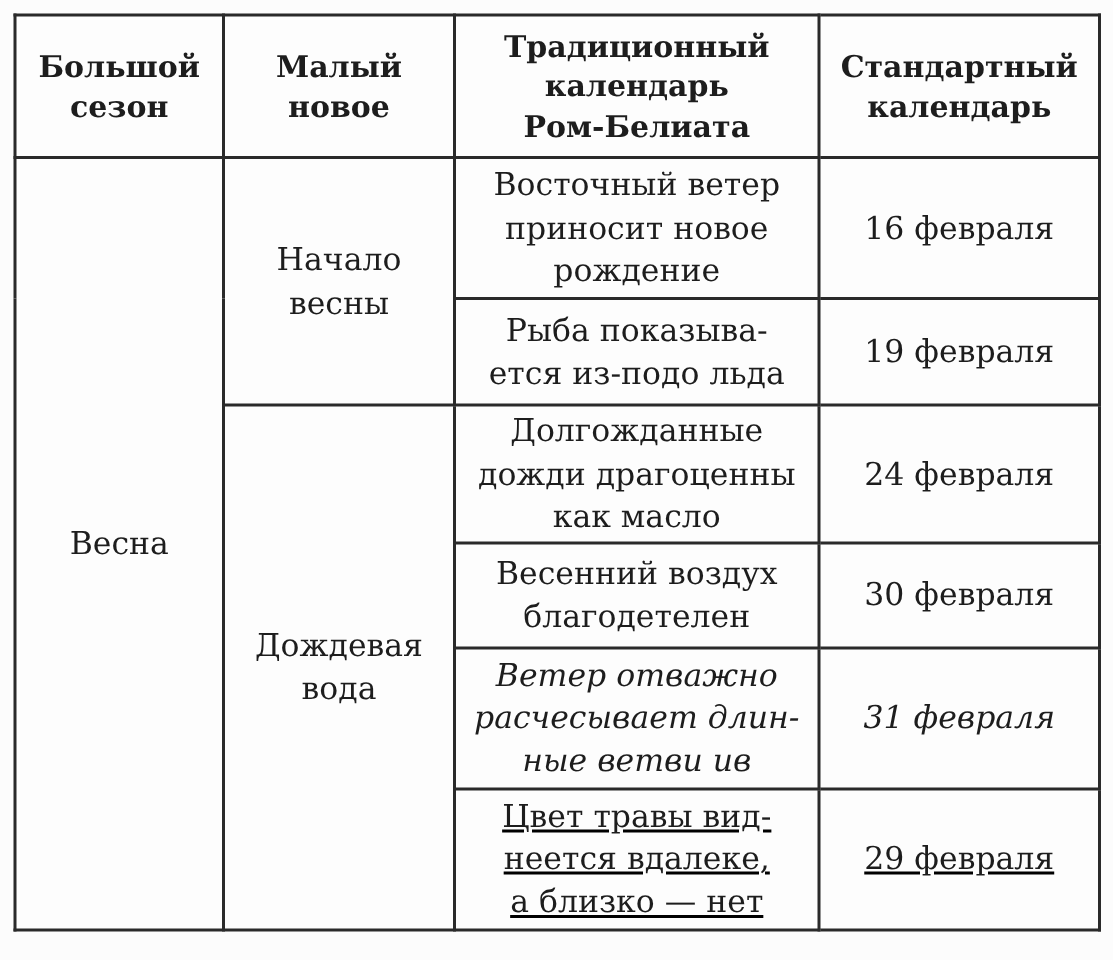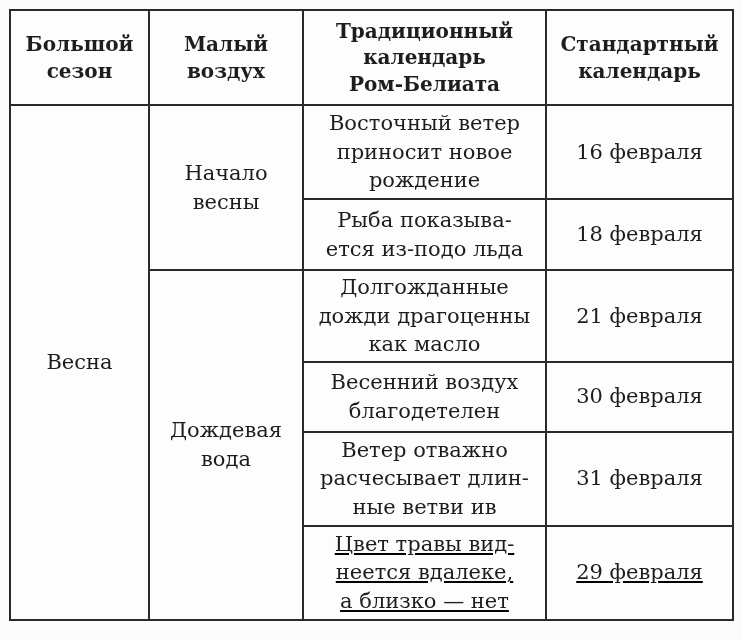--- a/index.html
+++ b/index.html
@@ -41,21 +41,21 @@
   table.season-table td {
     font-size: 21px;
     font-weight: normal;
     line-height: 1.36;
   }
   tr.row-header   { height: 95px; }
   tr.row-1        { height: 94px; }
   tr.row-2        { height: 71px; }
   tr.row-3        { height: 91px; }
   tr.row-4        { height: 70px; }
-  tr.row-5        { height: 94px; }
+  tr.row-5        { height: 94px; font-style: italic; }
   tr.row-6        { height: 94px; text-decoration: underline; }
   td.big-season   { font-size: 22px; border-radius: 24px; }
   col.c1 { width: 139px; }
   col.c2 { width: 154px; }
   col.c3 { width: 243px; }
   col.c4 { width: 187px; }
 </style>
 </head>
 <body>
 
@@ -65,50 +65,50 @@
       <col class="c1">
         <col class="c2">
         <col class="c3">
         <col class="c4">
     </colgroup>
     <thead>
       <tr class="row-header">
         <th>Большой
 сезон</th>
         <th>Малый
-воздух</th>
+новое</th>
         <th>Традиционный
 календарь
 Ром-Белиата</th>
         <th>Стандартный
 календарь</th>
       </tr>
     </thead>
     <tbody>
       <tr class="row-1">
         <td class="big-season" rowspan="6">Весна</td>
         <td rowspan="2">Начало
 весны</td>
         <td>Восточный ветер
 приносит новое
 рождение</td>
         <td>16 февраля</td>
       </tr>
       <tr class="row-2">
         <td>Рыба показыва-
 ется из-подо льда</td>
-        <td>18 февраля</td>
+        <td>19 февраля</td>
       </tr>
       <tr class="row-3">
         <td rowspan="4">Дождевая
 вода</td>
         <td>Долгожданные
 дожди драгоценны
 как масло</td>
-        <td>21 февраля</td>
+        <td>24 февраля</td>
       </tr>
       <tr class="row-4">
         <td>Весенний воздух
 благодетелен</td>
         <td>30 февраля</td>
       </tr>
       <tr class="row-5">
         <td>Ветер отважно
 расчесывает длин-
 ные ветви ив</td>

